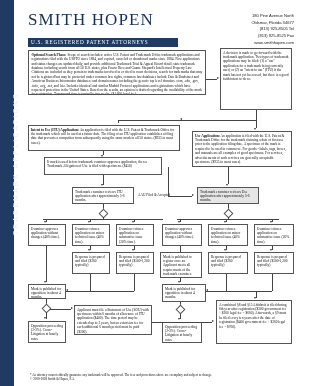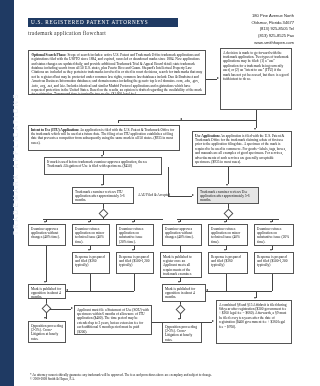--- a/index.html
+++ b/index.html
@@ -97,20 +97,21 @@
 </style>
 </head>
 <body>
 
 <div class="sidebar">
   <div class="sidebar-label">TRADEMARK APPLICATIONS</div>
 </div>
 
 <div class="header">
   <div class="brand" style="width:150px;">
+    <div class="brand-name">SMITH HOPEN</div>
     <div class="brand-bar">U.S. REGISTERED PATENT ATTORNEYS</div>
     <div class="brand-sub">trademark application flowchart</div>
   </div>
   <div class="contact">
     <div>180 Pine Avenue North</div>
     <div>Oldsmar, Florida 34677</div>
     <div>(813) 925-8505 Tel</div>
     <div>(813) 925-8525 Fax</div>
     <div>www.smithhopen.com</div>
   </div>

